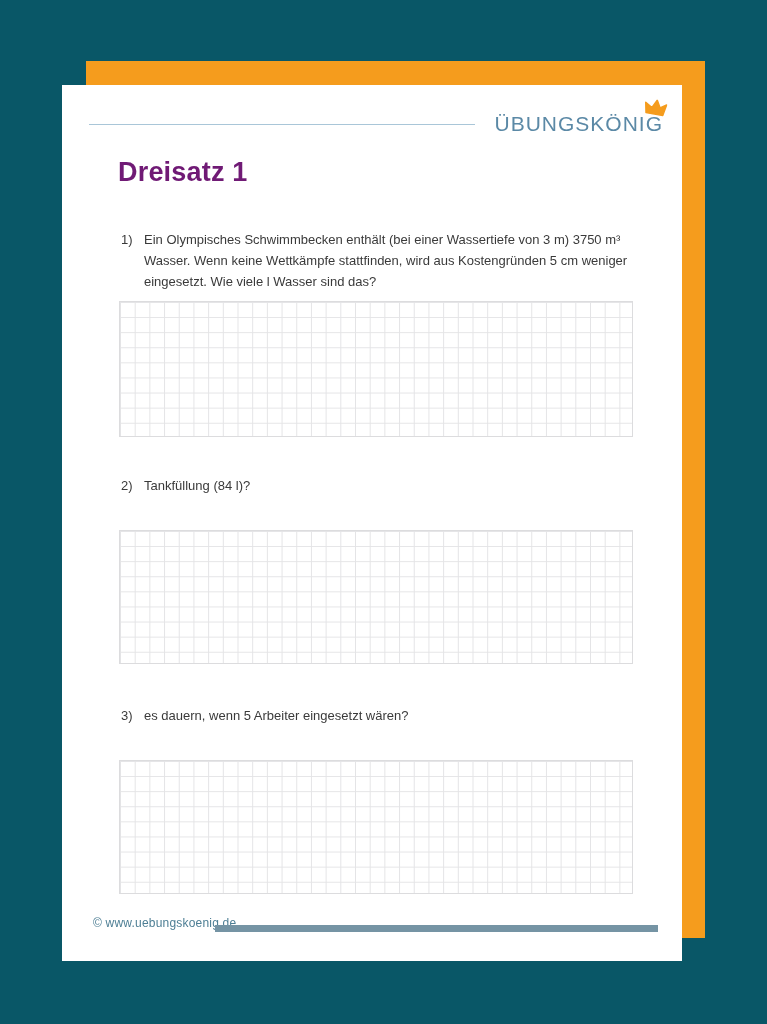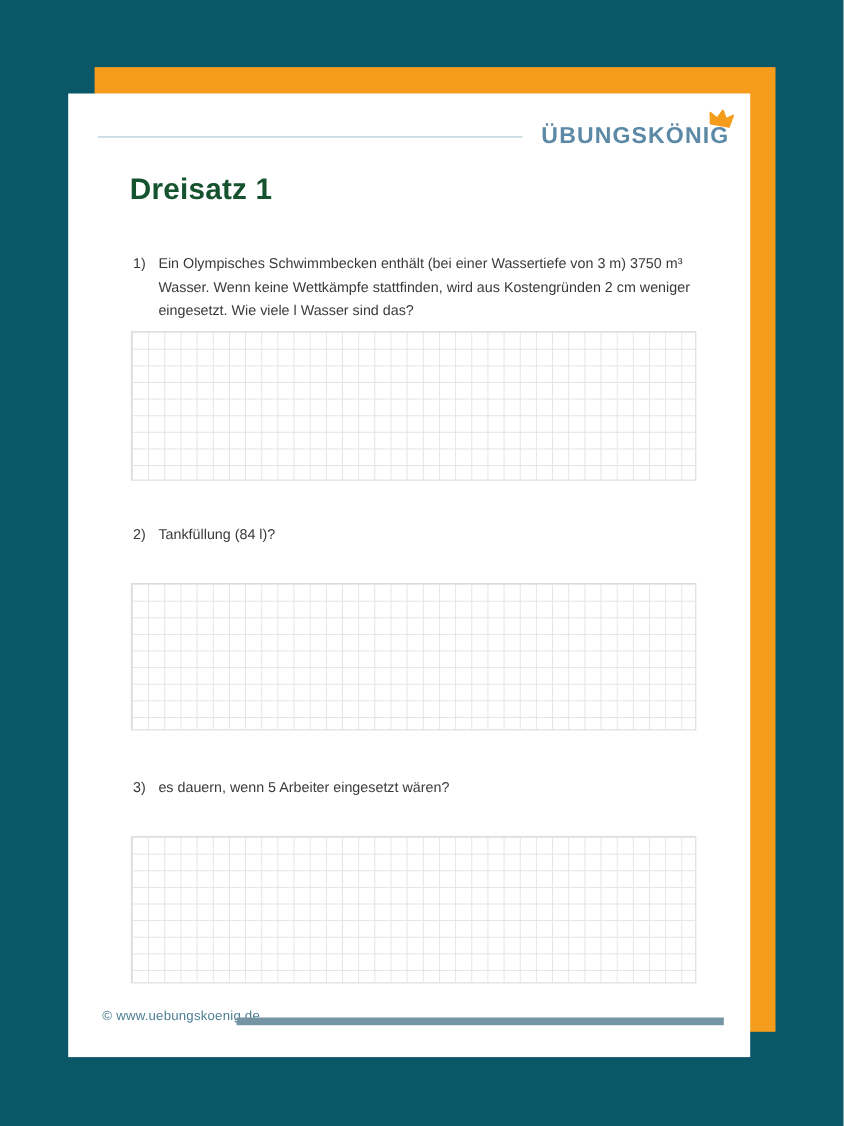--- a/index.html
+++ b/index.html
@@ -40,40 +40,40 @@
   }
   .brand-logo {
     position: absolute;
     top: 25px;
     right: 19px;
     height: 28px;
     line-height: 28px;
   }
   .brand-logo .logo-text {
     font-size: 21px;
-    font-weight: 700;
+    font-weight: 400;
     letter-spacing: 1px;
     color: #5b89a6;
   }
   .crown-icon {
     position: absolute;
     right: -4px;
     top: -11px;
     width: 24px;
     height: 17px;
     transform: rotate(10deg);
   }
   .page-title {
     position: absolute;
     left: 56px;
     top: 72px;
     margin: 0;
     font-size: 27px;
     font-weight: 700;
-    color: #14532d;
+    color: #701a75;
     letter-spacing: 0.2px;
   }
   .problem {
     position: absolute;
     left: 59px;
     width: 520px;
     font-size: 13px;
     line-height: 21px;
     color: #3a3a3a;
   }
@@ -136,21 +136,21 @@
         <path d="M4 15 L2 5 L9 9 L13 1 L17 8 L23 4 L21 15 Z" fill="#f59c1d" stroke="#f59c1d" stroke-width="1.5" stroke-linejoin="round"></path>
       </svg>
     </div>
 
     <h1 class="page-title">Dreisatz 1</h1>
 
     <div class="problem" style="top:144px">
       <span class="problem-number">1)</span>
       <div class="problem-text">
         <div>Ein Olympisches Schwimmbecken enthält (bei einer Wassertiefe von 3 m) 3750 m³</div>
-        <div>Wasser. Wenn keine Wettkämpfe stattfinden, wird aus Kostengründen 2 cm weniger</div>
+        <div>Wasser. Wenn keine Wettkämpfe stattfinden, wird aus Kostengründen 5 cm weniger</div>
         <div>eingesetzt. Wie viele l Wasser sind das?</div>
       </div>
     </div>
 
     <div class="answer-grid grid-1"></div>
 
     <div class="problem" style="top:390px">
       <span class="problem-number">2)</span>
       <div class="problem-text">
         <div>Tankfüllung (84 l)?</div>

